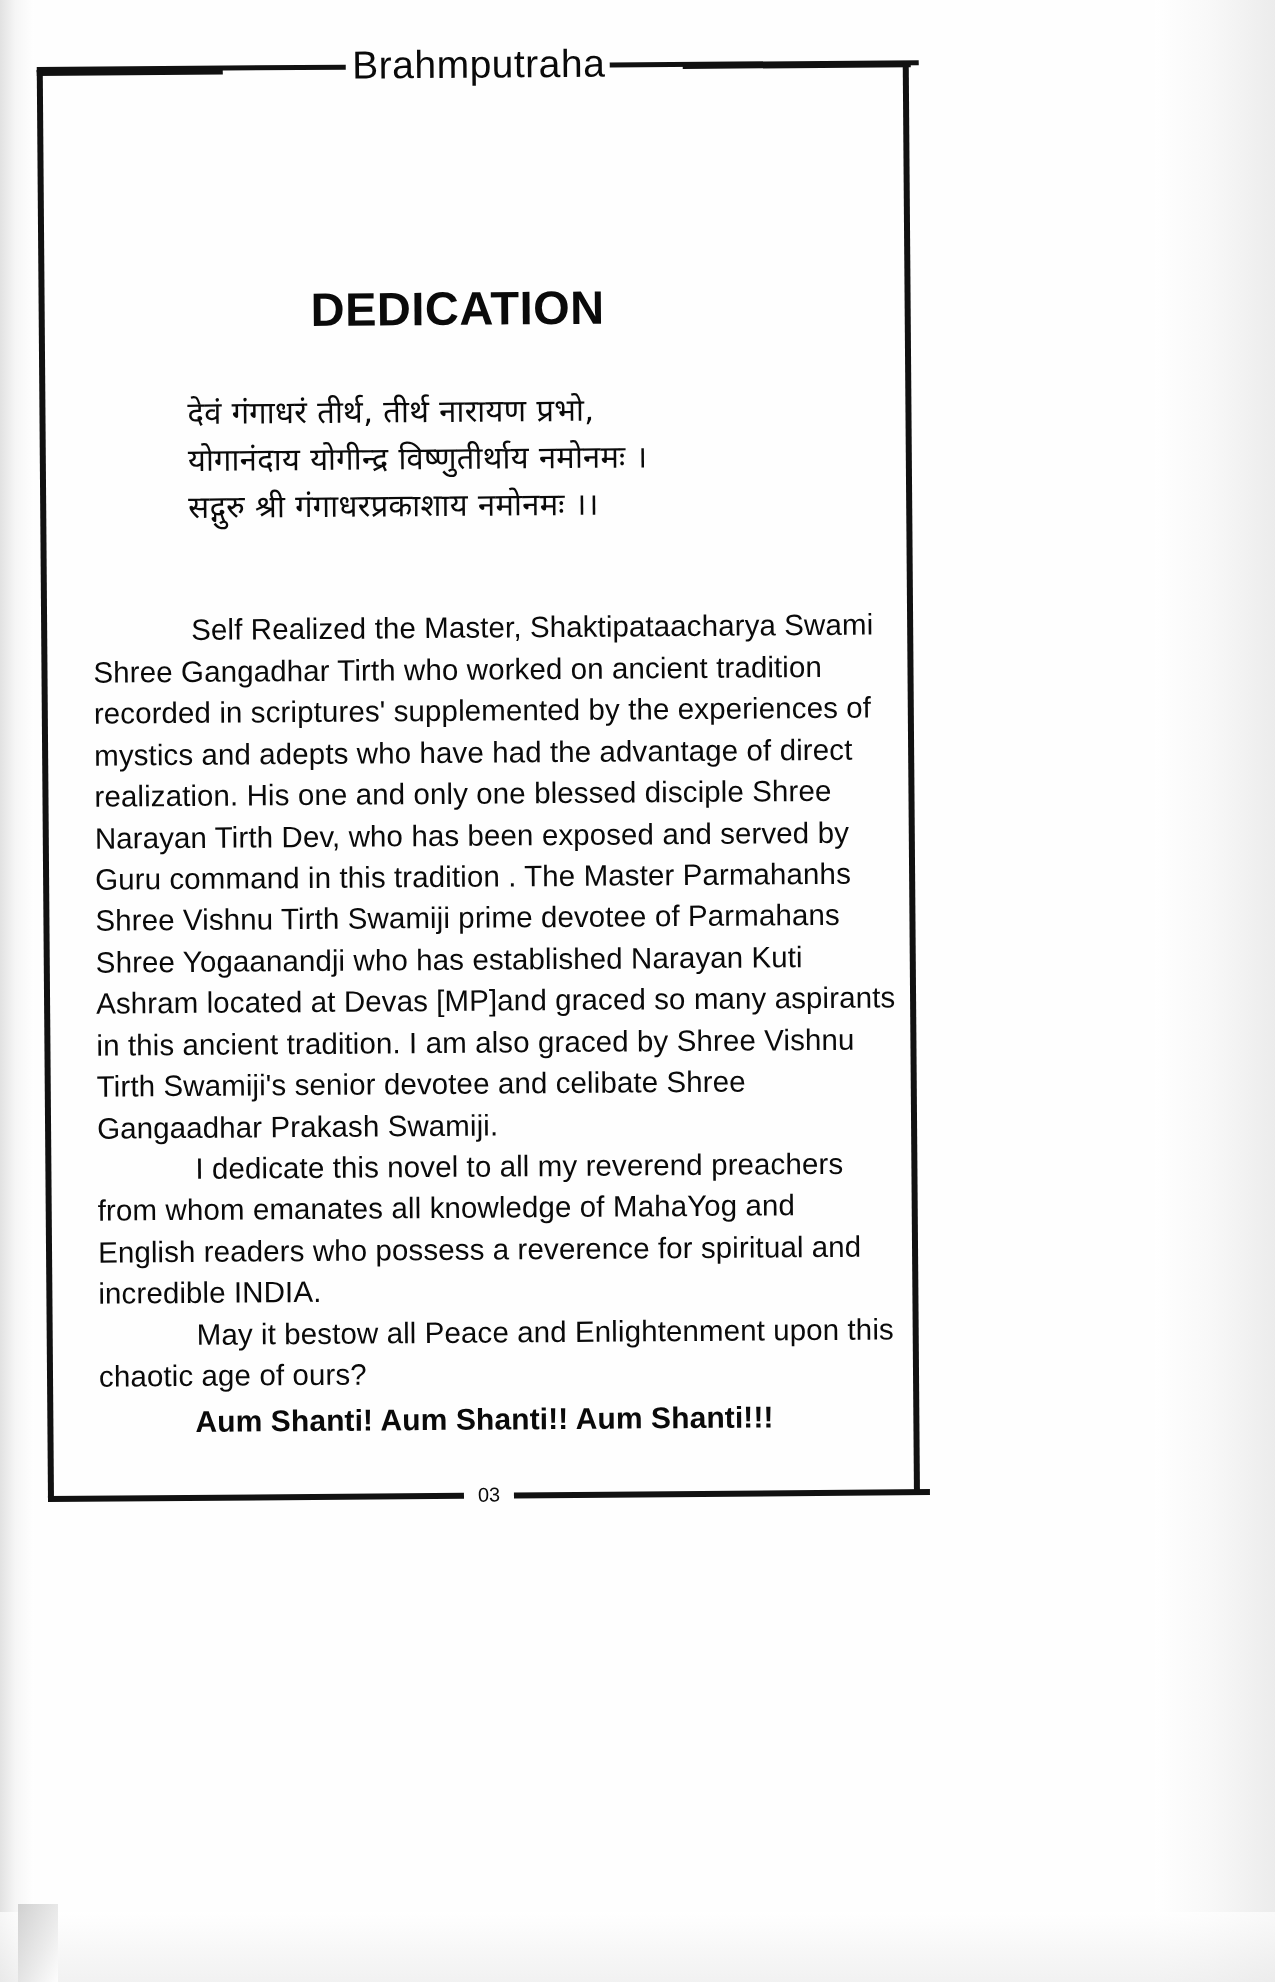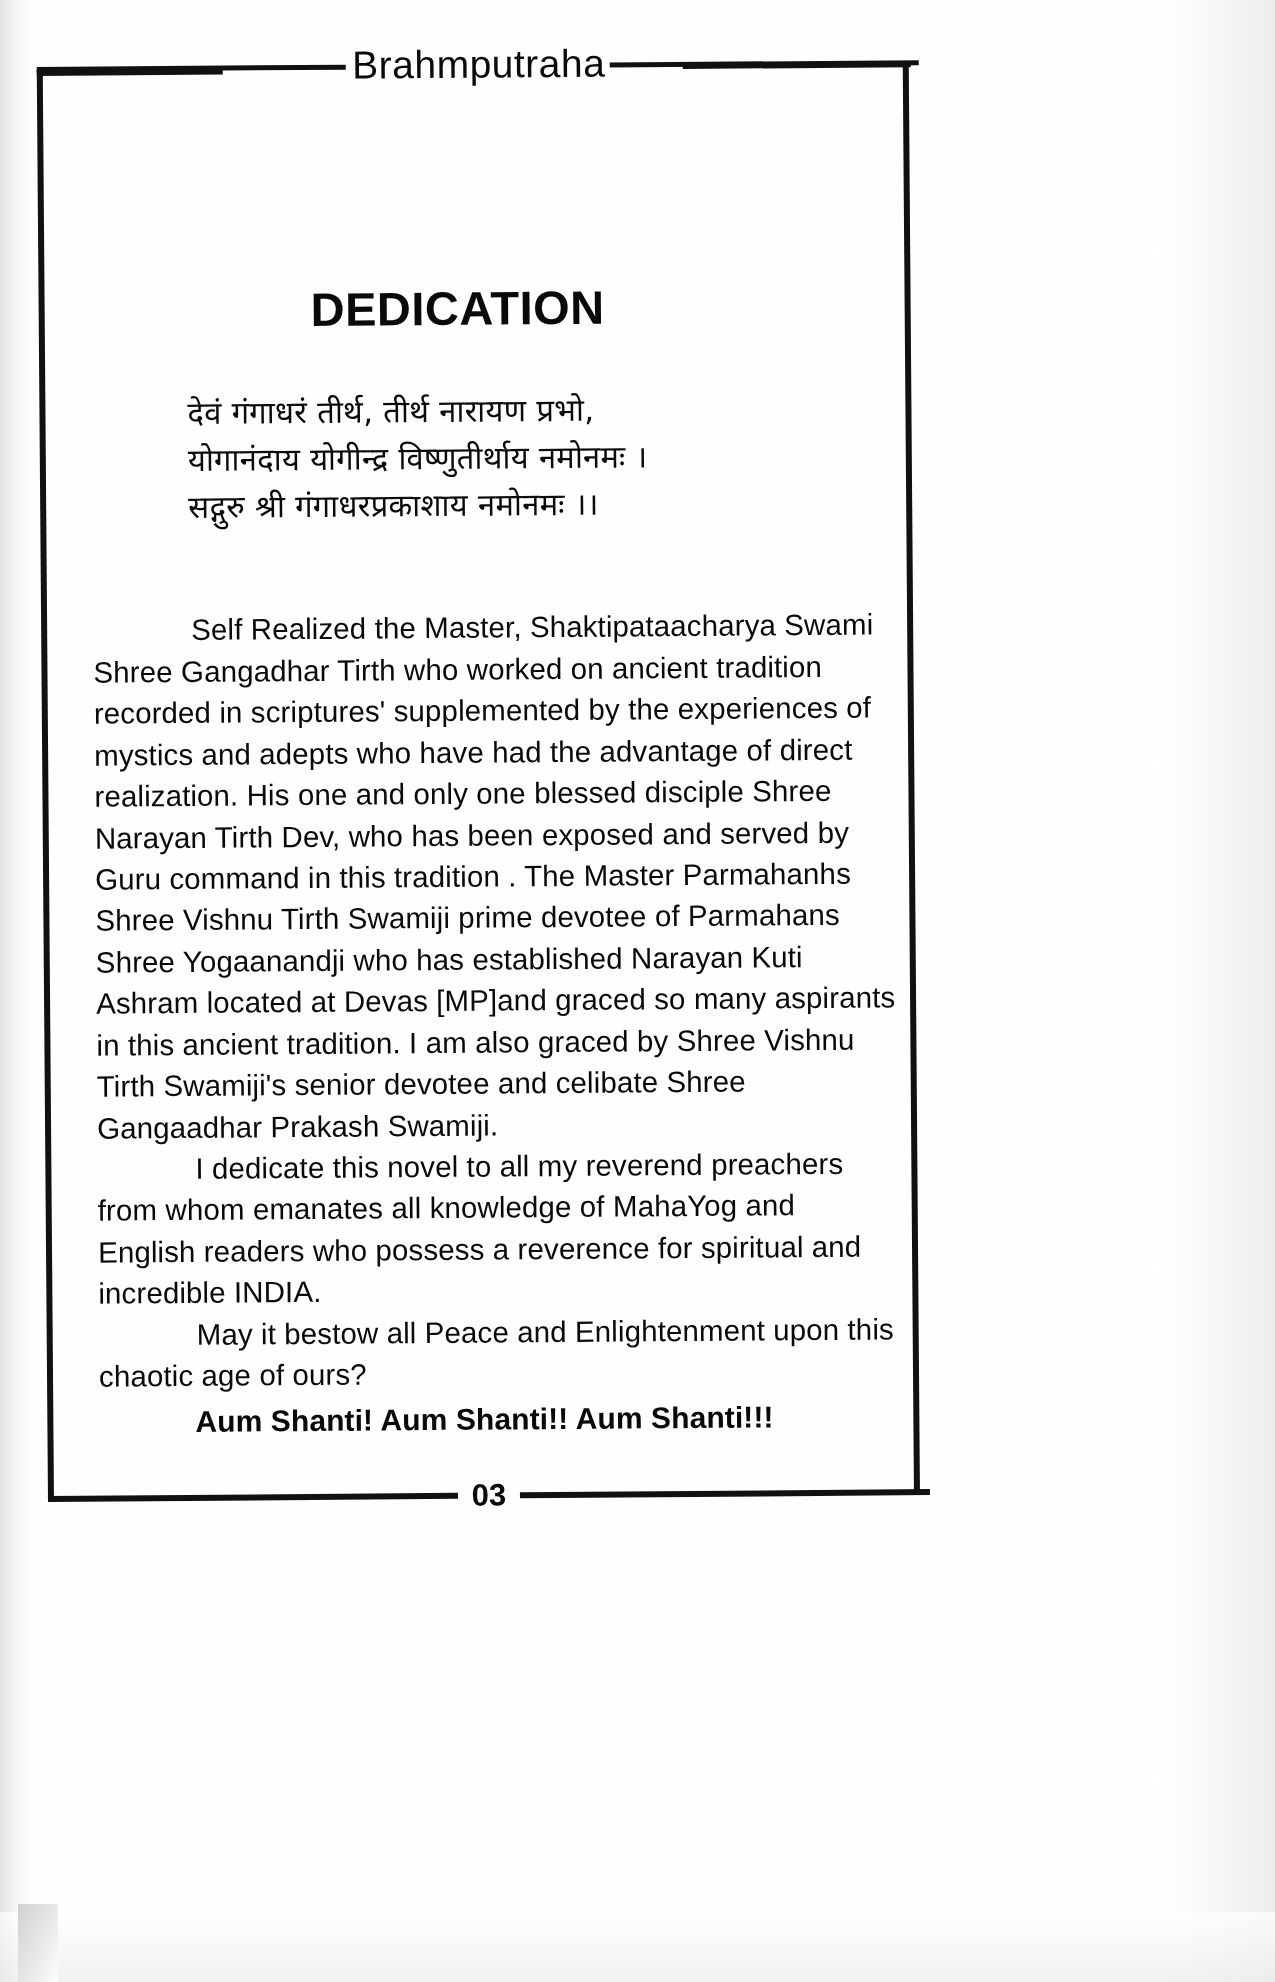--- a/index.html
+++ b/index.html
@@ -176,22 +176,22 @@
     position: absolute;
     left: 44px;
     top: 1468px;
     width: 882px;
     height: 54px;
     display: flex;
     align-items: center;
   }
   .footer .rule { height: 6px; }
   .page-num {
-    font-size: 31px;
-    font-weight: 700;
+    font-size: 20px;
+    font-weight: 400;
     padding: 0 14px;
     line-height: 1;
     transform: translateY(-1px);
     white-space: nowrap;
   }
 </style>
 </head>
 <body>
 
 <div class="page-scan">

